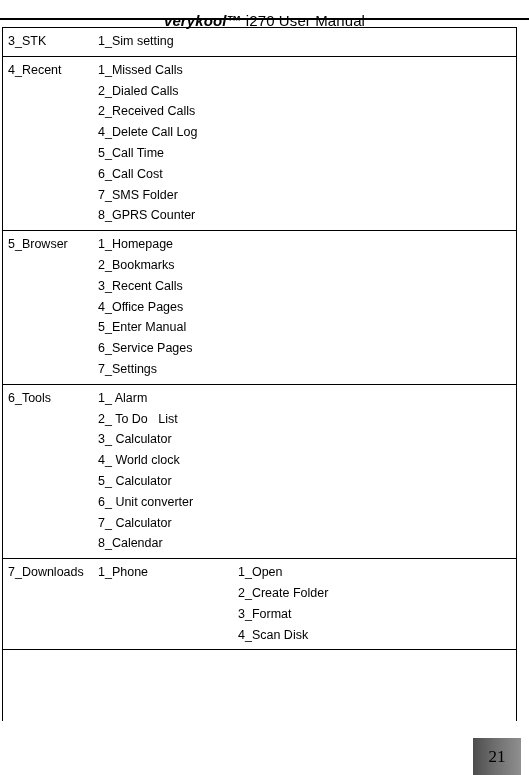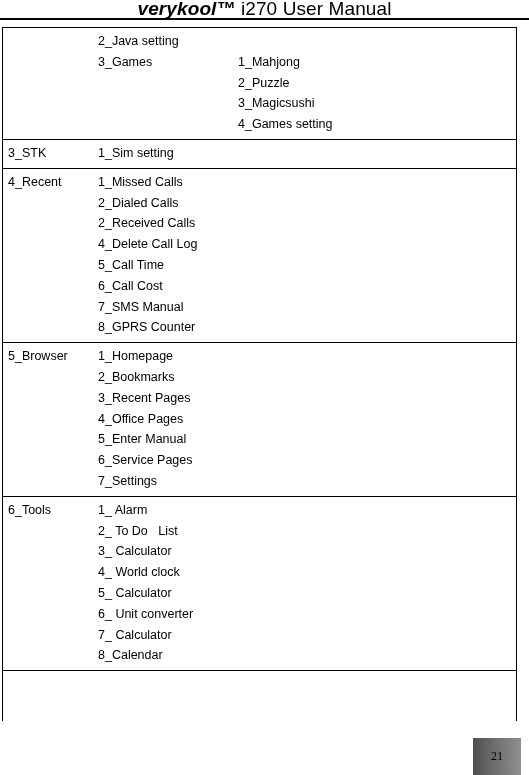--- a/index.html
+++ b/index.html
@@ -21,24 +21,24 @@
     position: absolute;
     left: 0;
     top: 0;
     width: 529px;
     height: 20px;
     text-align: center;
   }
   #doc-header .hdr-line {
     position: absolute;
     left: 0;
-    top: 0;
+    top: 12px;
     width: 100%;
     white-space: nowrap;
-    font-size: 19px;
+    font-size: 15px;
     line-height: 18px;
     letter-spacing: 0.1px;
   }
   .hdr-brand {
     font-style: italic;
     font-weight: bold;
   }
   .hdr-rest {
     font-style: normal;
     font-weight: normal;
@@ -97,21 +97,21 @@
 
   
   #page-number {
     position: absolute;
     left: 473px;
     top: 738px;
     width: 48px;
     height: 37px;
     background: linear-gradient(to right, #4d4d4d 0%, #6e6e6e 45%, #8f8f8f 100%);
     color: #000000;
-    font-size: 12px;
+    font-size: 17px;
     line-height: 37px;
     text-align: center;
     font-family: "Liberation Serif", serif;
   }
 </style>
 </head>
 <body>
 
 <div id="doc-header">
   <div class="hdr-line"><span class="hdr-brand">verykool™</span><span class="hdr-rest"> i270 User Manual</span></div>
@@ -121,40 +121,20 @@
 <div class="vrule" id="vrule-left"></div>
 <div class="vrule" id="vrule-right"></div>
 
 <table id="menu-table">
   <colgroup>
     <col class="c1">
       <col class="c2">
       <col class="c3">
   </colgroup>
   <tbody id="menu-table-body">
-      <tr class="first-row">
-        <td>
-          <div class="cellpad col1"></div>
-        </td>
-        <td>
-          <div class="cellpad col2">
-            <div class="item">2_Java setting</div>
-            <div class="item">3_Games</div>
-          </div>
-        </td>
-        <td>
-          <div class="cellpad col3">
-            <div class="item">&nbsp;</div>
-            <div class="item">1_Mahjong</div>
-            <div class="item">2_Puzzle</div>
-            <div class="item">3_Magicsushi</div>
-            <div class="item">4_Games setting</div>
-          </div>
-        </td>
-      </tr>
       <tr>
         <td>
           <div class="cellpad col1">
             <div class="item">3_STK</div>
           </div>
         </td>
         <td>
           <div class="cellpad col2">
             <div class="item">1_Sim setting</div>
           </div>
@@ -170,39 +150,39 @@
           </div>
         </td>
         <td>
           <div class="cellpad col2">
             <div class="item">1_Missed Calls</div>
             <div class="item">2_Dialed Calls</div>
             <div class="item">2_Received Calls</div>
             <div class="item">4_Delete Call Log</div>
             <div class="item">5_Call Time</div>
             <div class="item">6_Call Cost</div>
-            <div class="item">7_SMS Manual</div>
+            <div class="item">7_SMS Folder</div>
             <div class="item">8_GPRS Counter</div>
           </div>
         </td>
         <td>
           <div class="cellpad col3"></div>
         </td>
       </tr>
       <tr>
         <td>
           <div class="cellpad col1">
             <div class="item">5_Browser</div>
           </div>
         </td>
         <td>
           <div class="cellpad col2">
             <div class="item">1_Homepage</div>
             <div class="item">2_Bookmarks</div>
-            <div class="item">3_Recent Pages</div>
+            <div class="item">3_Recent Calls</div>
             <div class="item">4_Office Pages</div>
             <div class="item">5_Enter Manual</div>
             <div class="item">6_Service Pages</div>
             <div class="item">7_Settings</div>
           </div>
         </td>
         <td>
           <div class="cellpad col3"></div>
         </td>
       </tr>
@@ -221,16 +201,36 @@
             <div class="item">5_ Calculator</div>
             <div class="item">6_ Unit converter</div>
             <div class="item">7_ Calculator</div>
             <div class="item">8_Calendar</div>
           </div>
         </td>
         <td>
           <div class="cellpad col3"></div>
         </td>
       </tr>
+      <tr>
+        <td>
+          <div class="cellpad col1">
+            <div class="item">7_Downloads</div>
+          </div>
+        </td>
+        <td>
+          <div class="cellpad col2">
+            <div class="item">1_Phone</div>
+          </div>
+        </td>
+        <td>
+          <div class="cellpad col3">
+            <div class="item">1_Open</div>
+            <div class="item">2_Create Folder</div>
+            <div class="item">3_Format</div>
+            <div class="item">4_Scan Disk</div>
+          </div>
+        </td>
+      </tr>
     </tbody>
 </table>
 
 <div id="page-number">21</div>
 
 </body></html>

